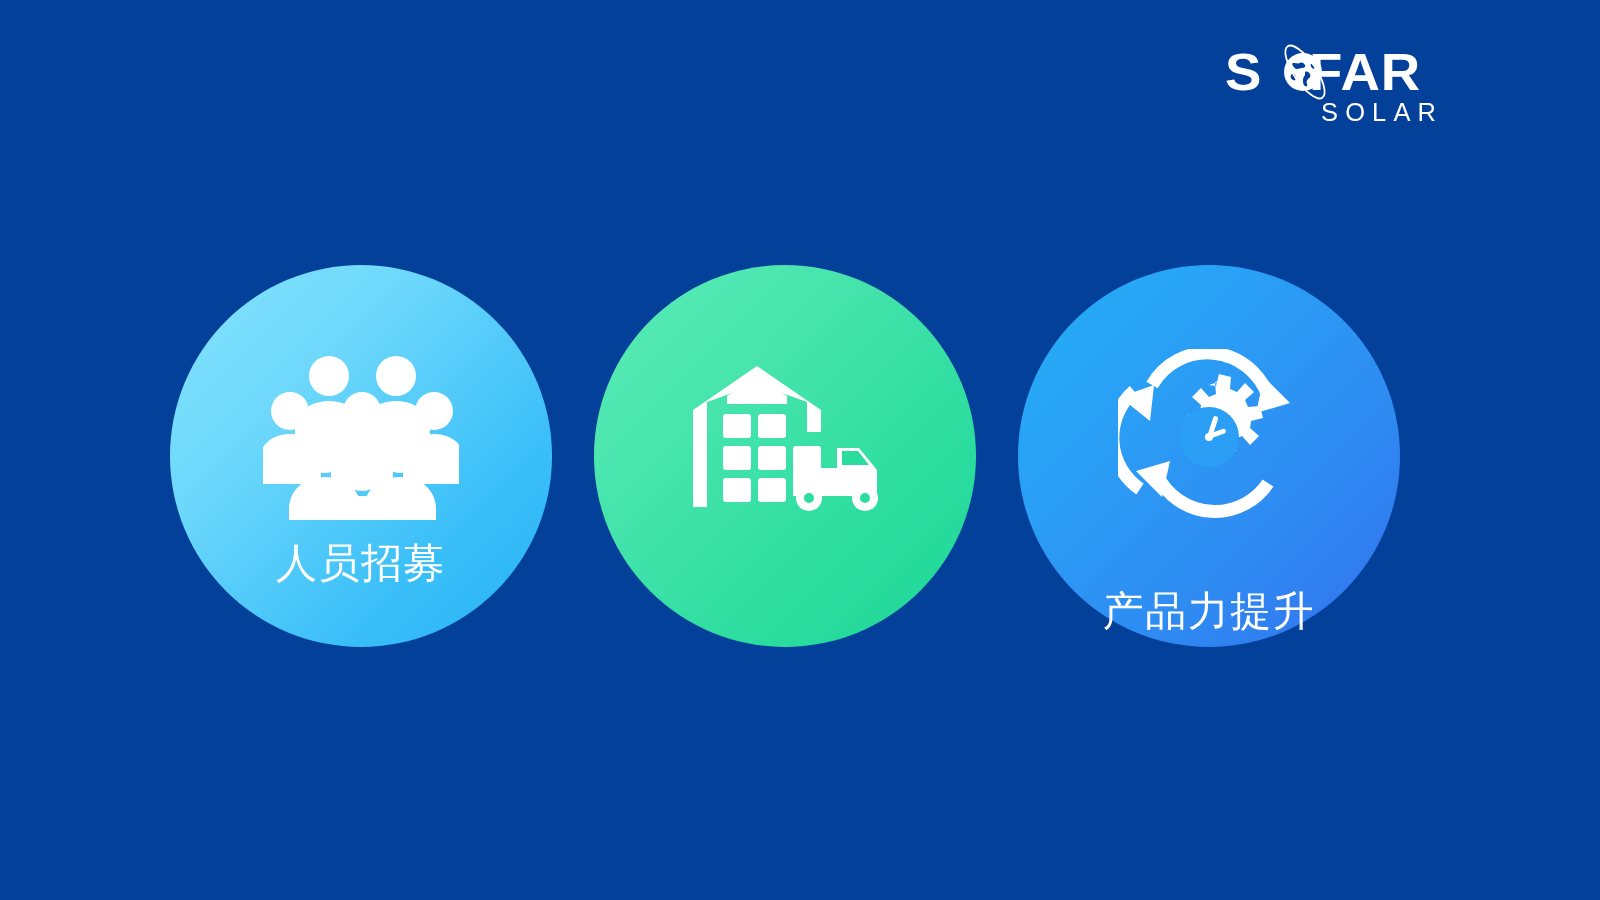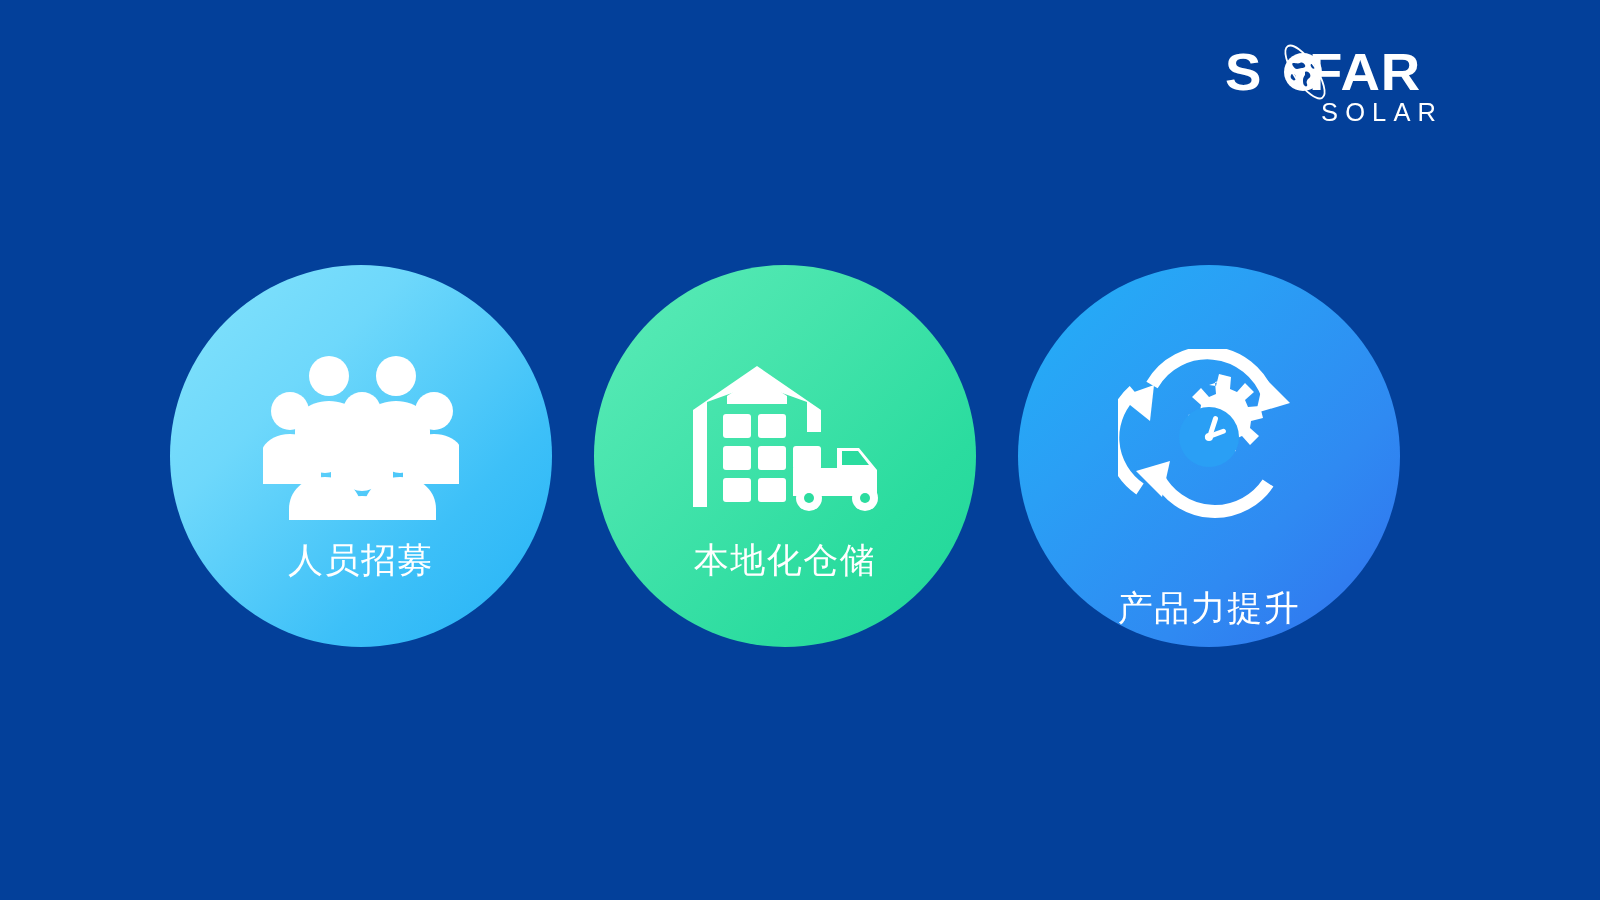--- a/index.html
+++ b/index.html
@@ -113,26 +113,26 @@
     height: 168px;
     display: flex;
     align-items: center;
     justify-content: center;
   }
   .circle-icon svg { display: block; }
 
   .circle-label {
     margin-top: 22px;
     color: #ffffff;
-    font-size: 35px;
+    font-size: 41px;
     line-height: 40px;
     font-weight: 400;
     letter-spacing: 1.5px;
     white-space: nowrap;
-    font-family: Liberation Mono, monospace;
+    font-family: Liberation Sans, sans-serif;
   }
 </style>
 </head>
 <body>
 
 <div class="slide">
 
   <div class="logo">
     <div class="logo-wordmark">
       <span class="logo-s">S</span>
@@ -213,21 +213,20 @@
             <circle cx="124" cy="136" r="13"></circle>
             <circle cx="180" cy="136" r="13"></circle>
           </g>
           <g fill="#2bdc9f">
             <circle cx="124" cy="136" r="5"></circle>
             <circle cx="180" cy="136" r="5"></circle>
             <path d="M157 89 h16 l11 14 h-27 z"></path>
           </g>
         </svg>
       </div>
-      <div class="circle-label">本地化仓储</div>
     </div>
 
     <div class="circle circle-3">
       <div class="circle-icon">
         <svg width="182" height="176" viewBox="0 0 182 176">
           <g fill="#ffffff">
 
             <path d="M91 36
               l7 1 3-12 12 3-1 12 7 3 8-9 9 9-9 8 3 7 12-1 3 12-12 3-1 7 9 8-9 9-8-9-7 3 1 12-12 3-3-12-7-1-8 9-9-9 9-8-3-7-12 1-3-12 12-3 1-7-9-8 9-9 8 9 7-3-1-12 12-3z"></path>
 

